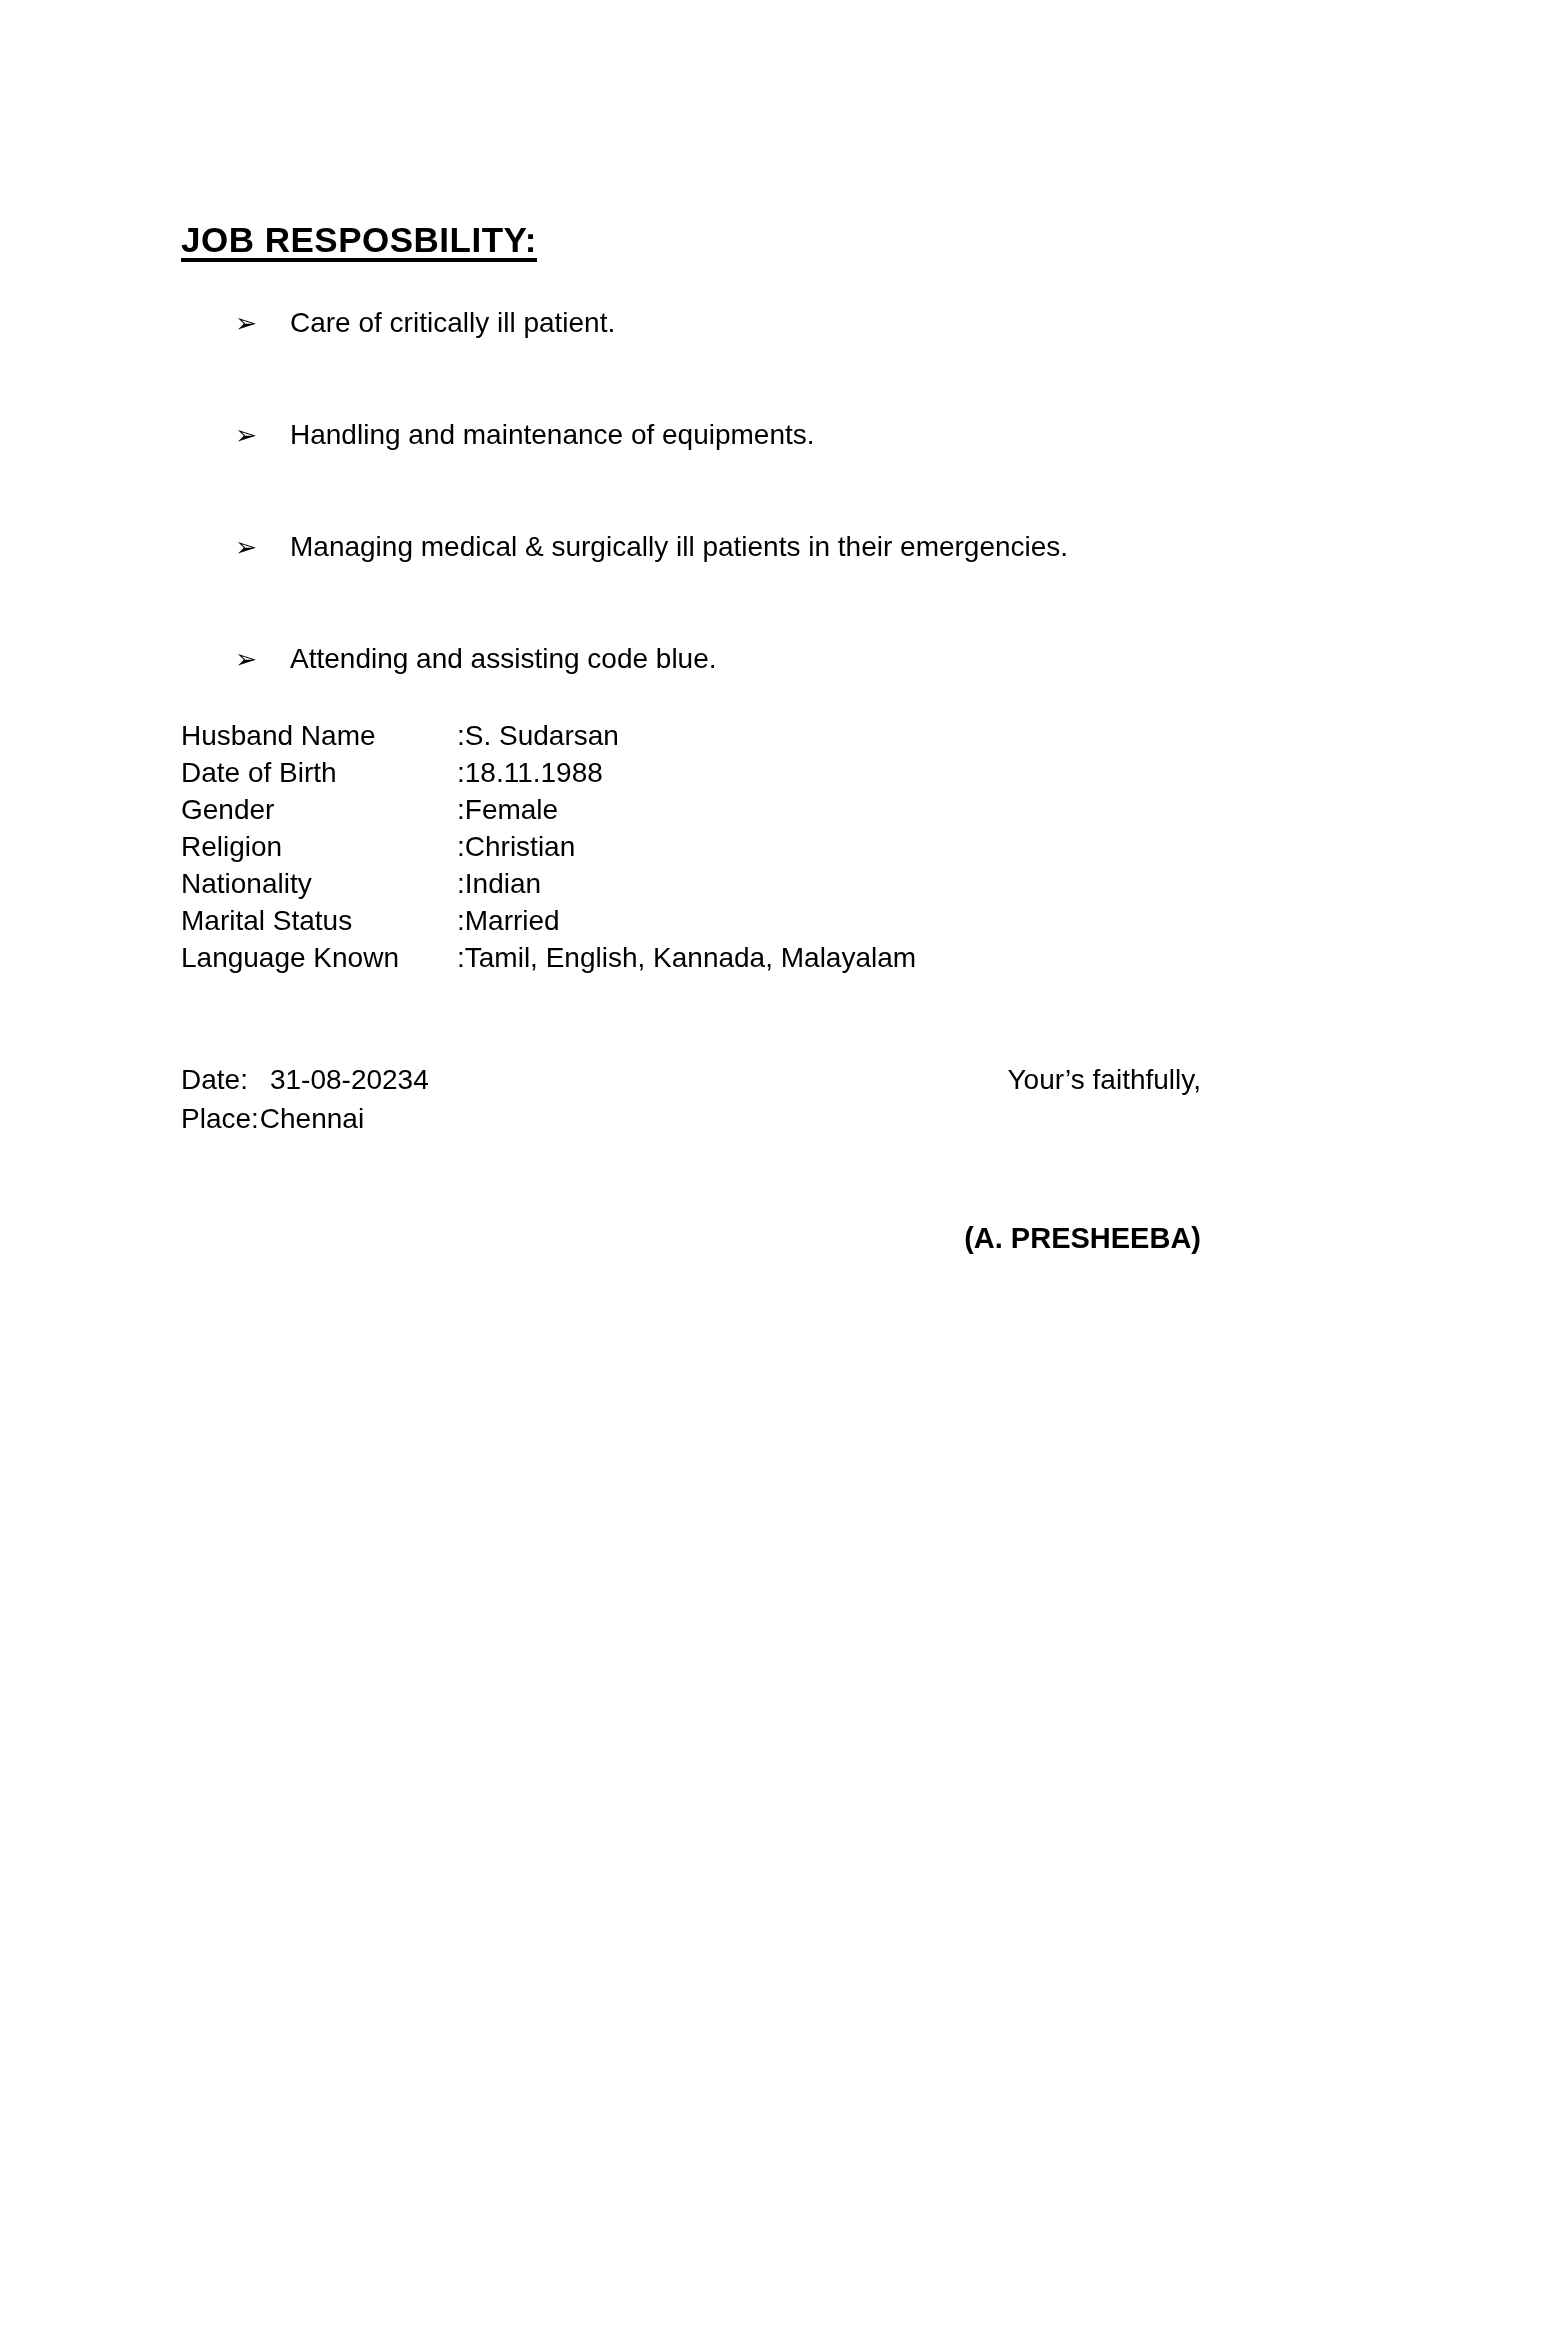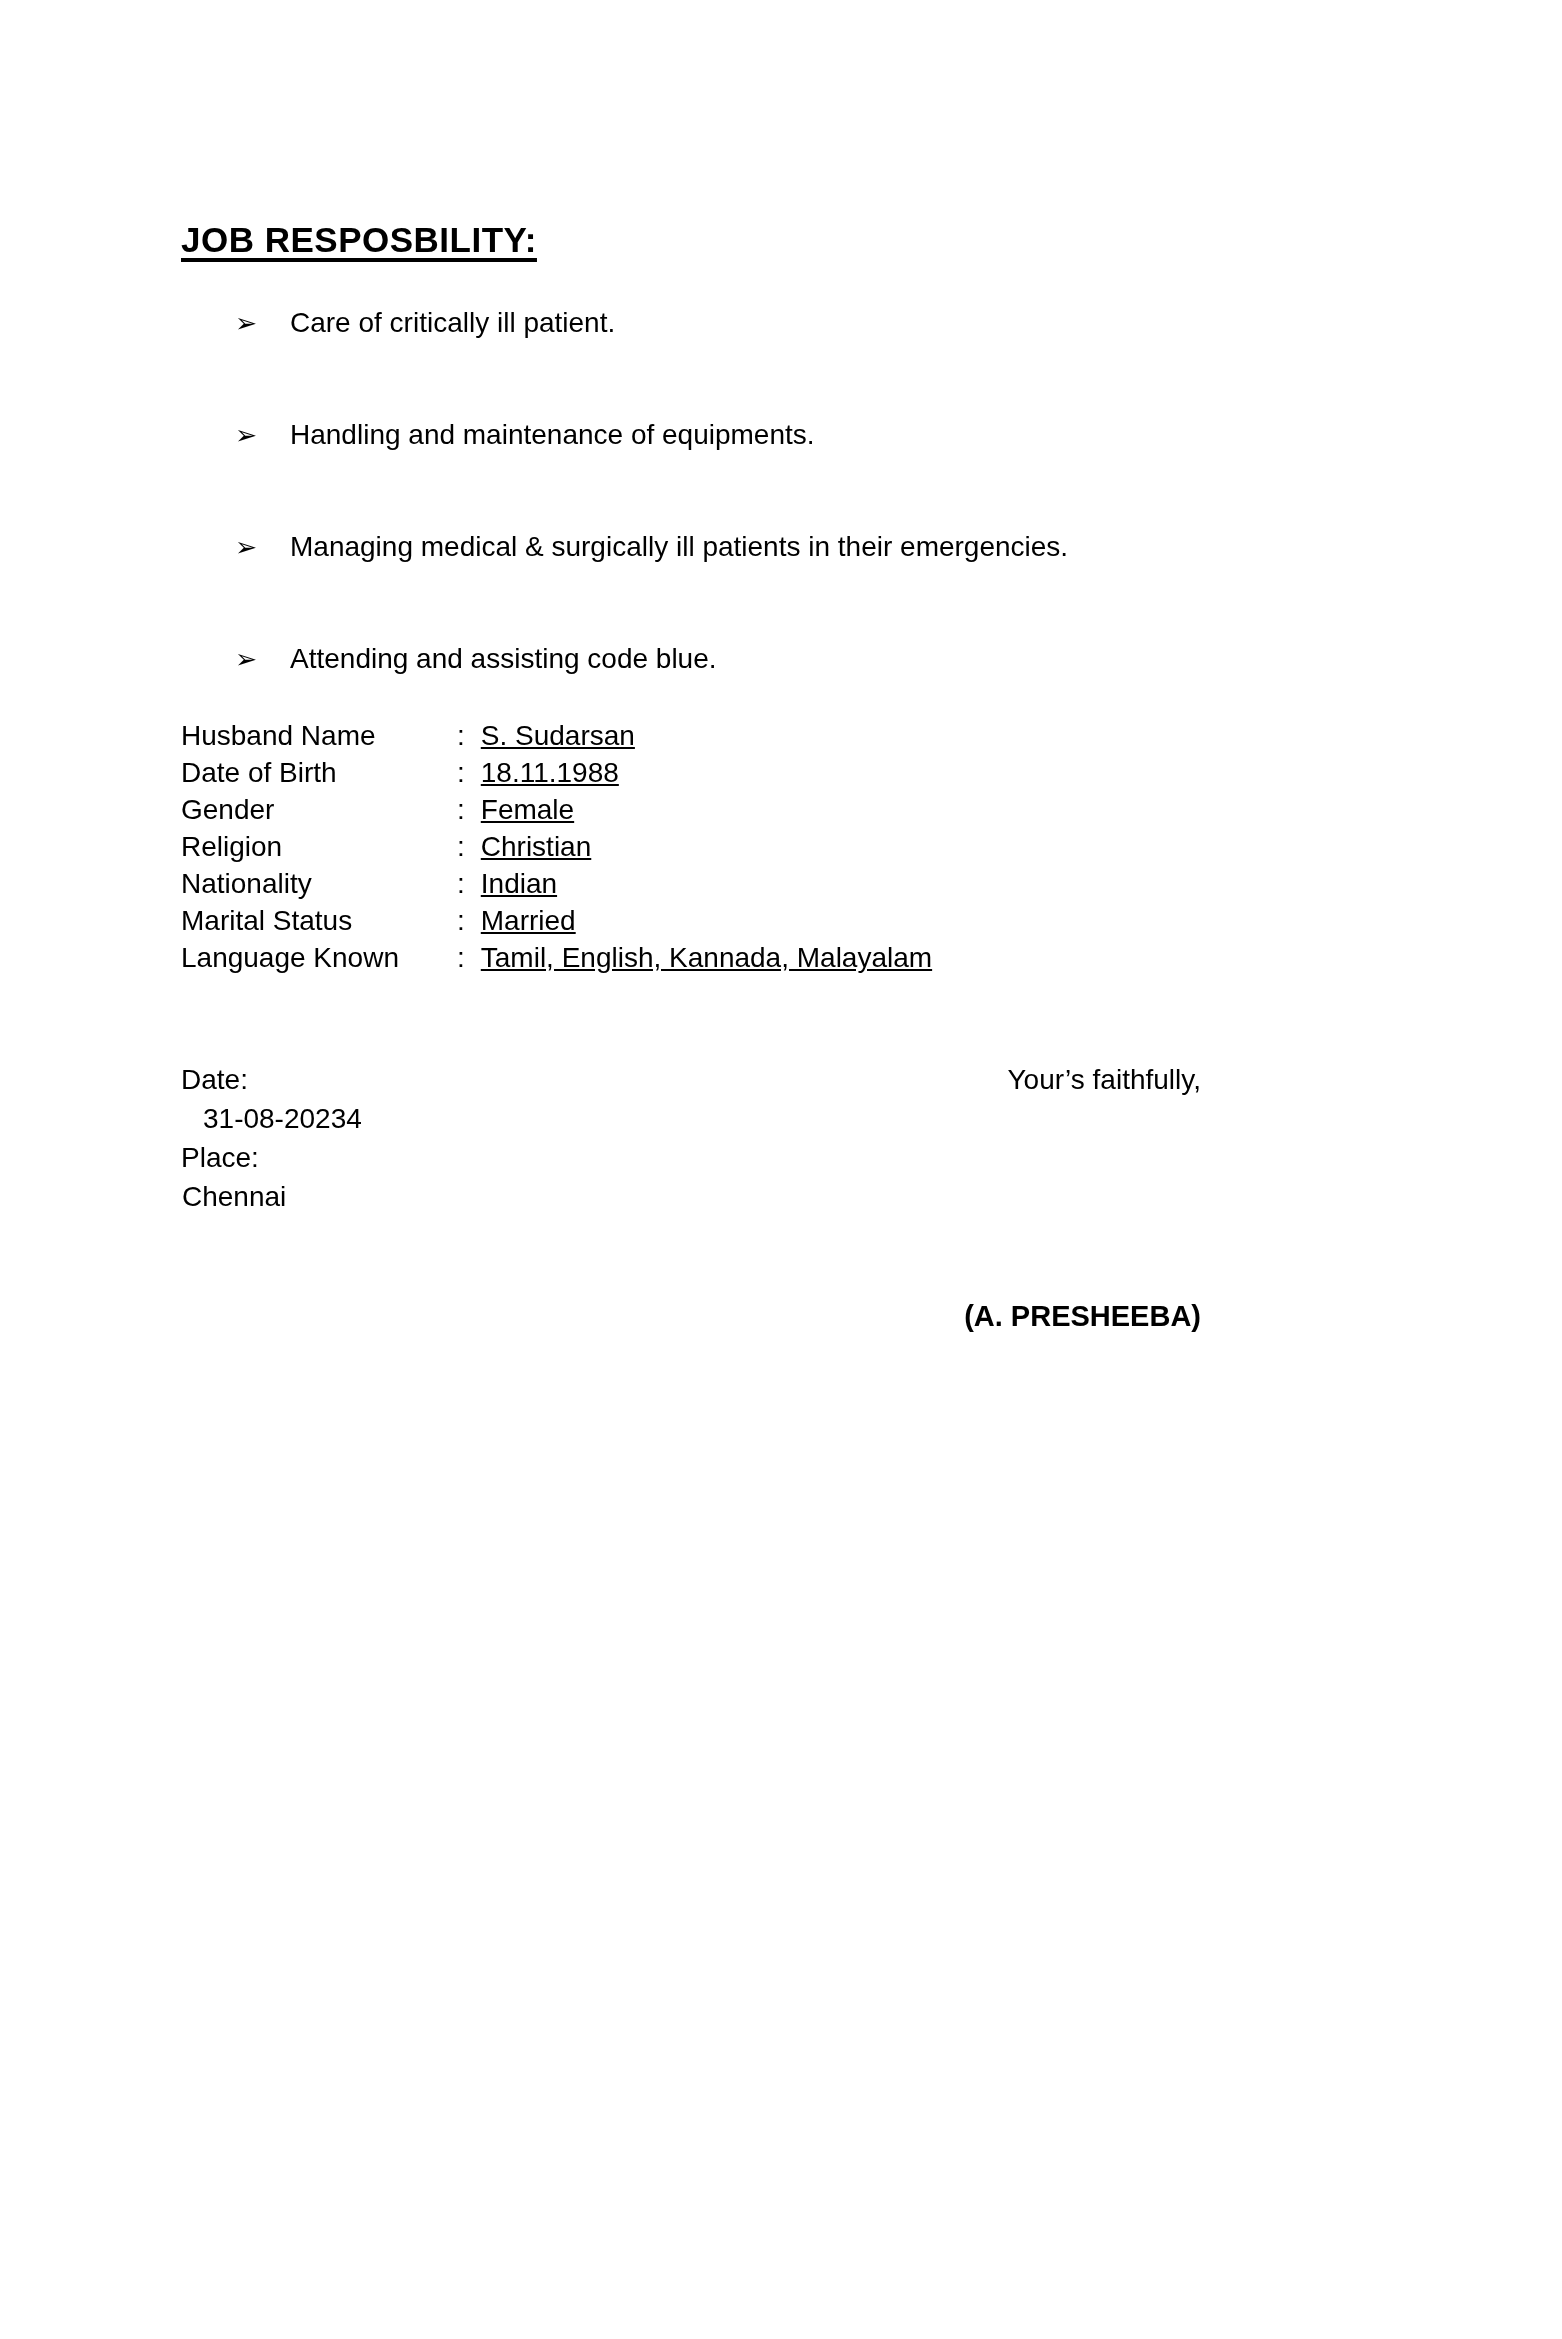--- a/index.html
+++ b/index.html
@@ -58,38 +58,38 @@
     display: flex;
     font-size: 28px;
     line-height: 37px;
   }
   .field-label {
     width: 276px;
     flex: none;
   }
   .field-value-wrap { display: flex; }
   .field-colon { flex: none; }
-  .field-value { margin-left: 16px; text-decoration: underline; }
+  .field-value { margin-left: 0; }
   .declaration-heading { margin-top: 87px; }
   .declaration-text {
     margin: 38px 0 0 0;
     font-size: 28px;
     line-height: 37px;
     max-width: 1224px;
   }
   .footer-row {
     margin-top: 84px;
     display: flex;
     justify-content: space-between;
     align-items: flex-start;
     font-size: 28px;
     line-height: 39px;
   }
   .date-place { }
-  .date-line, .place-line { display: flex; flex-direction: column; }
+  .date-line, .place-line { display: flex; }
   .date-label, .place-label { flex: none; }
   .date-value { margin-left: 22px; }
   .place-value { margin-left: 1px; }
   .closing-text { }
   .signature-row {
     margin-top: 82px;
     text-align: right;
     font-size: 29px;
     line-height: 37px;
     font-weight: 700;

